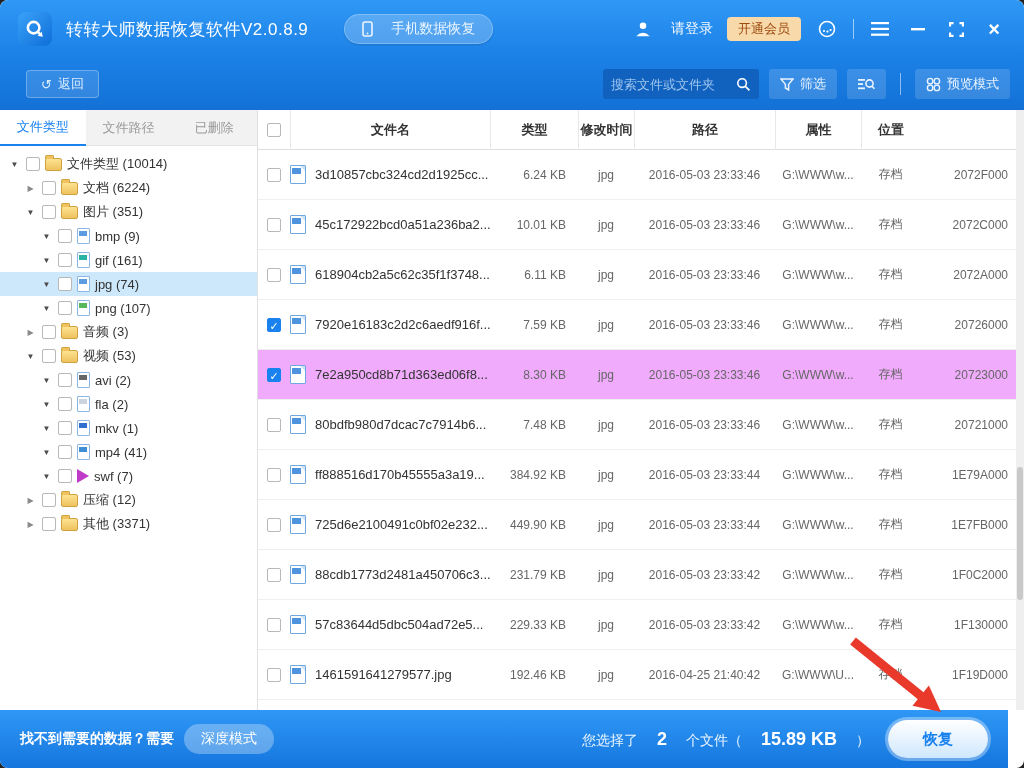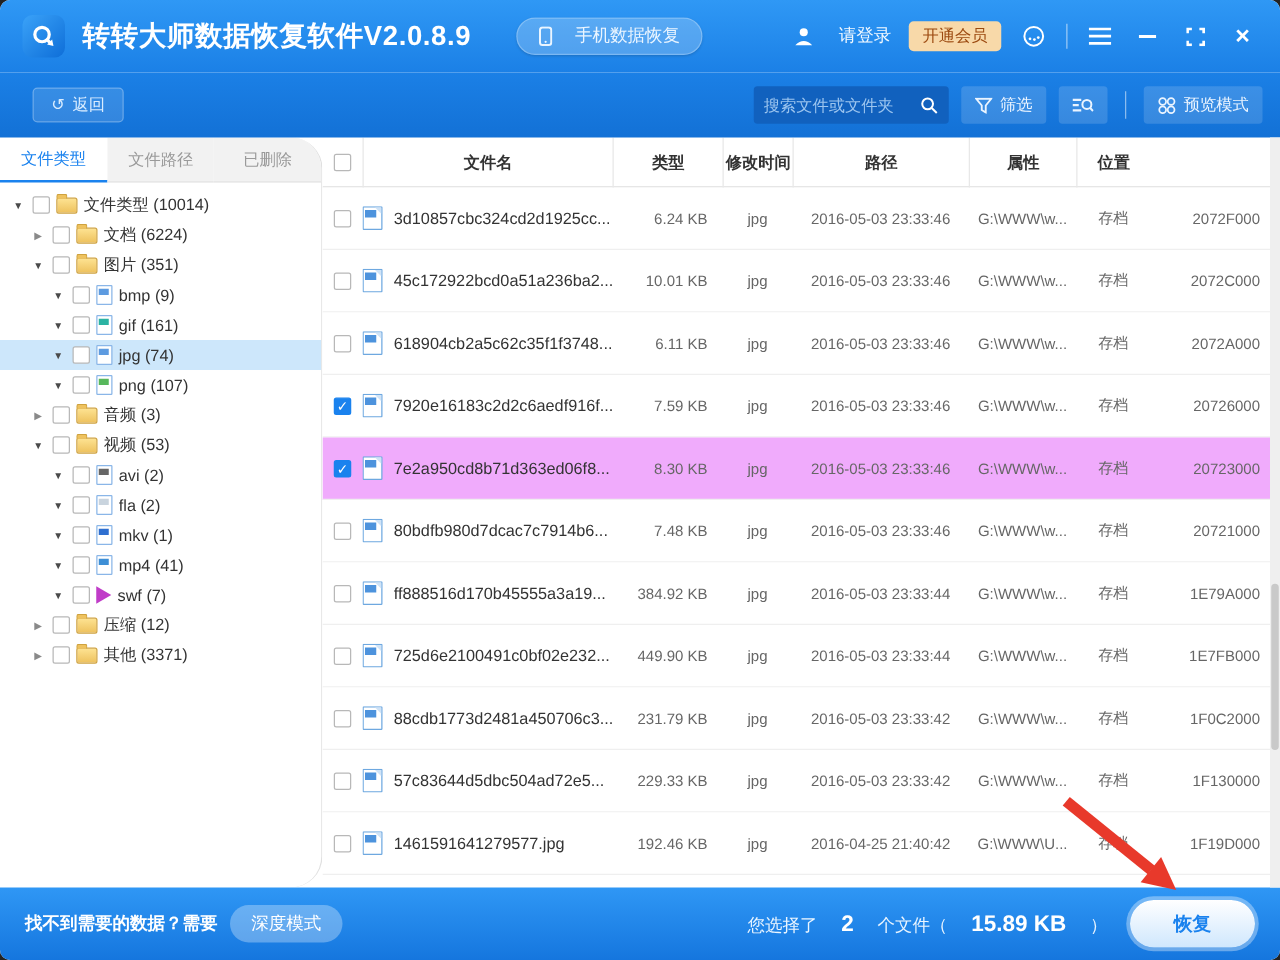--- a/index.html
+++ b/index.html
@@ -4,21 +4,21 @@
 <style>
   * { margin:0; padding:0; box-sizing:border-box; }
   html,body { width:1024px; height:768px; background:#222; font-family:"Liberation Sans","DejaVu Sans",sans-serif; }
   .window { position:relative; width:1024px; height:768px; border-radius:8px; overflow:hidden; background:#fff; }
 
   
   .titlebar { position:absolute; top:0; left:0; right:0; height:58px;
     background:linear-gradient(180deg,#2f98f5,#1b80e6); display:flex; align-items:center; padding:0 18px; z-index:5; }
   .logo { width:34px; height:34px; border-radius:8px; background:linear-gradient(135deg,#3aa2f8,#0e6ed8);
     display:flex; align-items:center; justify-content:center; margin-right:14px; }
-  .app-title { color:#fff; font-size:22px; font-weight:bold; letter-spacing:.5px; }
+  .app-title { color:#fff; font-size:17px; font-weight:normal; letter-spacing:.5px; }
   .phone-btn { margin-left:36px; height:30px; display:flex; align-items:center; gap:18px; padding:0 18px;
     border-radius:16px; background:rgba(255,255,255,0.22); box-shadow:inset 0 0 0 1px rgba(255,255,255,0.25),0 1px 2px rgba(0,0,0,0.15);
     color:#eaf5ff; font-size:14px; cursor:pointer; }
   .tb-right { margin-left:auto; display:flex; align-items:center; gap:14px; color:#fff; }
   .login { display:flex; align-items:center; gap:19px; font-size:14px; color:#f0f8ff; cursor:pointer; }
   .vip-badge { background:#f8d9a9; color:#9c4a10; font-size:13px; padding:3px 11px; border-radius:4px; cursor:pointer; }
   .win-div { width:1px; height:20px; background:rgba(255,255,255,0.55); }
   .win-btn { width:24px; height:24px; display:flex; align-items:center; justify-content:center; cursor:pointer; }
   .close-x { font-size:20px; line-height:20px; color:#fff; font-weight:bold; }
 
@@ -29,21 +29,21 @@
     background:rgba(255,255,255,0.13); border:1px solid rgba(255,255,255,0.28); color:#d9ecff; font-size:13px; cursor:pointer; margin-left:12px; }
   .tool-right { margin-left:auto; display:flex; align-items:center; gap:10px; }
   .search-box { width:156px; height:30px; background:#1161be; border-radius:3px; display:flex; align-items:center; padding:0 8px; }
   .search-box input { flex:1; background:transparent; border:none; outline:none; color:#fef9c3; font-size:13px; width:110px; font-family:inherit; }
   .search-box input::placeholder { color:#9cc5ef; }
   .tool-btn { height:30px; display:flex; align-items:center; gap:6px; padding:0 11px; border-radius:3px;
     background:rgba(255,255,255,0.15); color:#eaf4ff; font-size:13px; cursor:pointer; }
   .tdiv { width:1px; height:22px; background:rgba(255,255,255,0.5); margin:0 4px; }
 
   
-  .sidebar { position:absolute; top:110px; left:0; width:258px; bottom:58px; background:#fff; border-right:1px solid #e0e0e0; overflow:hidden;border-radius:25px; }
+  .sidebar { position:absolute; top:110px; left:0; width:258px; bottom:58px; background:#fff; border-right:1px solid #e0e0e0; overflow:hidden; }
   .tabs { display:flex; height:36px; }
   .tab { flex:1; display:flex; align-items:center; justify-content:center; font-size:13px;
     background:#f2f2f2; color:#9a9a9a; border-bottom:1px solid #e3e3e3; cursor:pointer; }
   .tab.active { background:#fff; color:#1a82ee; border-bottom:2px solid #1a82ee; }
   .tree { padding-top:6px; }
   .tree-item { height:24px; display:flex; align-items:center; gap:5px; font-size:13px; color:#333; cursor:pointer; }
   .tree-item.selected { background:#cde7fb; }
   .arrow { width:13px; min-width:13px; font-size:8px; color:#4a4a4a; text-align:center; }
   .arrow.collapsed { color:#8a8a8a; }
   .cb { width:14px; height:14px; min-width:14px; border:1px solid #b8b8b8; border-radius:2px; background:#fff; position:relative; cursor:pointer; }
@@ -77,21 +77,21 @@
   .c-loc { text-align:right; padding-right:16px; }
   .ficon { width:16px; min-width:16px; height:19px; background:#fff; border:1px solid #6ea8e0; border-radius:1px; position:relative; }
   .ficon::before { content:""; position:absolute; top:0; right:0; border-top:5px solid #cfe3f7; border-left:5px solid transparent; }
   .ficon::after { content:""; position:absolute; top:2px; left:1px; width:9px; height:6px; background:#4d93dd; }
 
   
   .vtrack { position:absolute; top:110px; right:0; width:8px; bottom:58px; background:#efefef; z-index:6; }
   .vthumb { position:absolute; top:357px; right:1px; width:6px; height:133px; background:#c9c9c9; border-radius:3px; cursor:pointer; }
 
   
-  .footer { position:absolute; bottom:0; left:0; right:0; height:58px;
+  .footer { position:absolute; bottom:0; left:0; right:16px; height:58px;
     background:linear-gradient(180deg,#2f97f5,#1576de); display:flex; align-items:center; padding:0 20px; color:#fff; z-index:5; }
   .hint { font-size:14px; font-weight:bold; }
   .deep-btn { margin-left:10px; padding:6px 17px; border-radius:15px; background:rgba(255,255,255,0.30); font-size:14px; color:#fff; cursor:pointer; }
   .sel-info { margin-left:auto; display:flex; align-items:baseline; gap:19px; font-size:14px; color:#eaf5ff; }
   .sel-strong { font-size:18px; font-weight:bold; color:#fff; }
   .recover-btn { margin-left:18px; width:100px; height:38px; border-radius:19px;
     background:linear-gradient(180deg,#ffffff,#cfe7fd); color:#1a82ee; font-size:15px; font-weight:bold;
     display:flex; align-items:center; justify-content:center; box-shadow:0 0 0 3px rgba(255,255,255,0.35); cursor:pointer; }
 
   .arrow-overlay { position:absolute; inset:0; z-index:20; pointer-events:none; }

